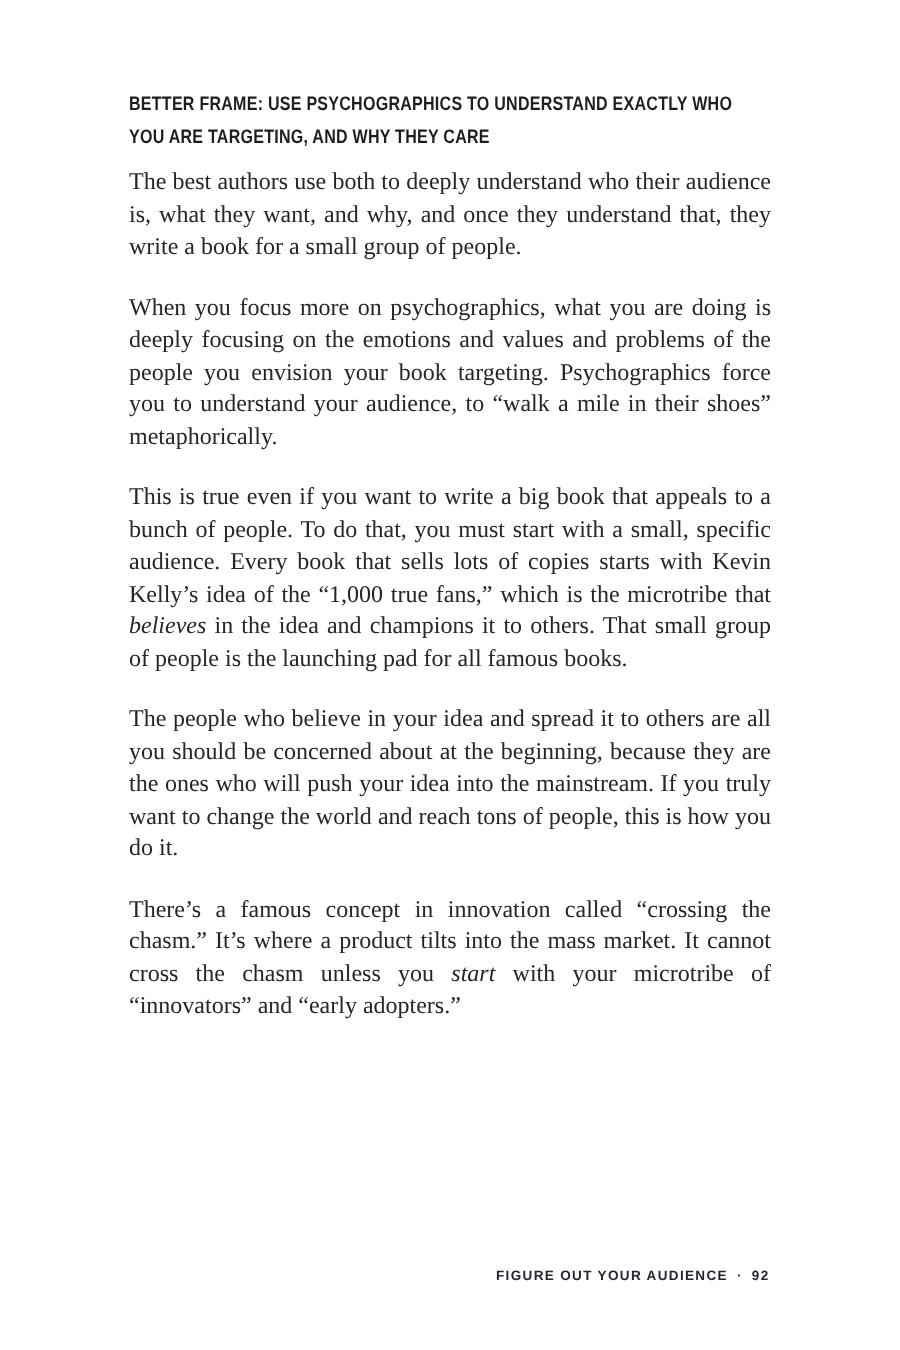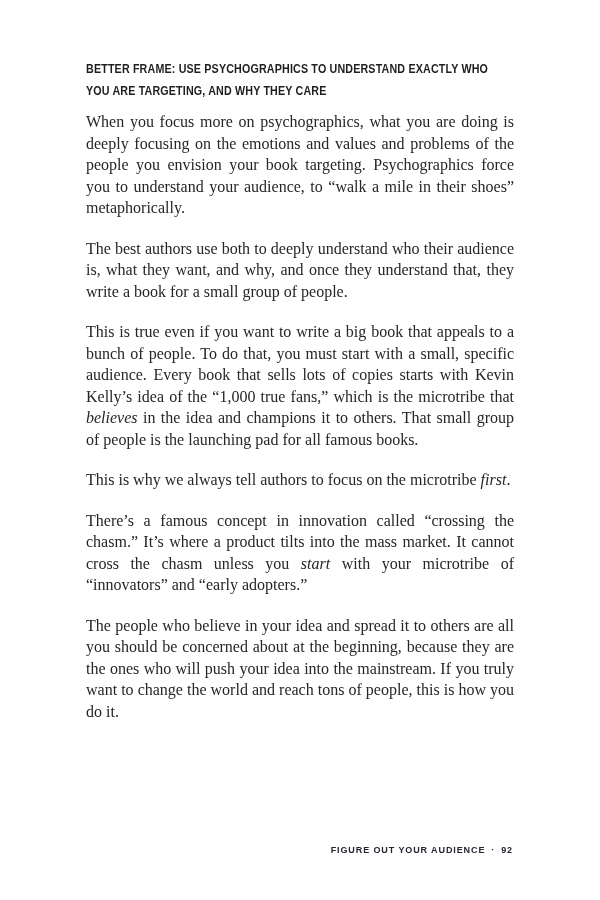--- a/index.html
+++ b/index.html
@@ -59,26 +59,25 @@
     color: var(--footer-text, #222630);
   }
 </style>
 </head>
 <body>
 
 <div class="page">
   <div class="content">
     <h2 class="heading">BETTER FRAME: USE PSYCHOGRAPHICS TO UNDERSTAND EXACTLY WHO YOU ARE TARGETING, AND WHY THEY CARE</h2>
 
+    <p class="para"><span>The best authors use both to deeply understand who their audience is, what they want, and why, and once they understand that, they write a book for a small group of people.</span></p>
     <p class="para"><span>When you focus more on psychographics, what you are doing is deeply focusing on the emotions and values and problems of the people you envision your book targeting. Psychographics force you to understand your audience, to “walk a mile in their shoes” metaphorically.</span></p>
-    <p class="para"><span>The best authors use both to deeply understand who their audience is, what they want, and why, and once they understand that, they write a book for a small group of people.</span></p>
     <p class="para"><span>This is true even if you want to write a big book that appeals to a bunch of people. To do that, you must start with a small, specific audience. Every book that sells lots of copies starts with Kevin Kelly’s idea of the “1,000 true fans,” which is the microtribe that </span><em>believes</em><span> in the idea and champions it to others. That small group of people is the launching pad for all famous books.</span></p>
-    <p class="para"><span>This is why we always tell authors to focus on the microtribe </span><em>first</em><span>.</span></p>
+    <p class="para"><span>The people who believe in your idea and spread it to others are all you should be concerned about at the beginning, because they are the ones who will push your idea into the mainstream. If you truly want to change the world and reach tons of people, this is how you do it.</span></p>
     <p class="para"><span>There’s a famous concept in innovation called “crossing the chasm.” It’s where a product tilts into the mass market. It cannot cross the chasm unless you </span><em>start</em><span> with your microtribe of “innovators” and “early adopters.”</span></p>
-    <p class="para"><span>The people who believe in your idea and spread it to others are all you should be concerned about at the beginning, because they are the ones who will push your idea into the mainstream. If you truly want to change the world and reach tons of people, this is how you do it.</span></p>
   </div>
 
   <div class="footer">
     <span>FIGURE OUT YOUR AUDIENCE</span>
     <span>·</span>
     <span>92</span>
   </div>
 </div>
 
 </body></html>

